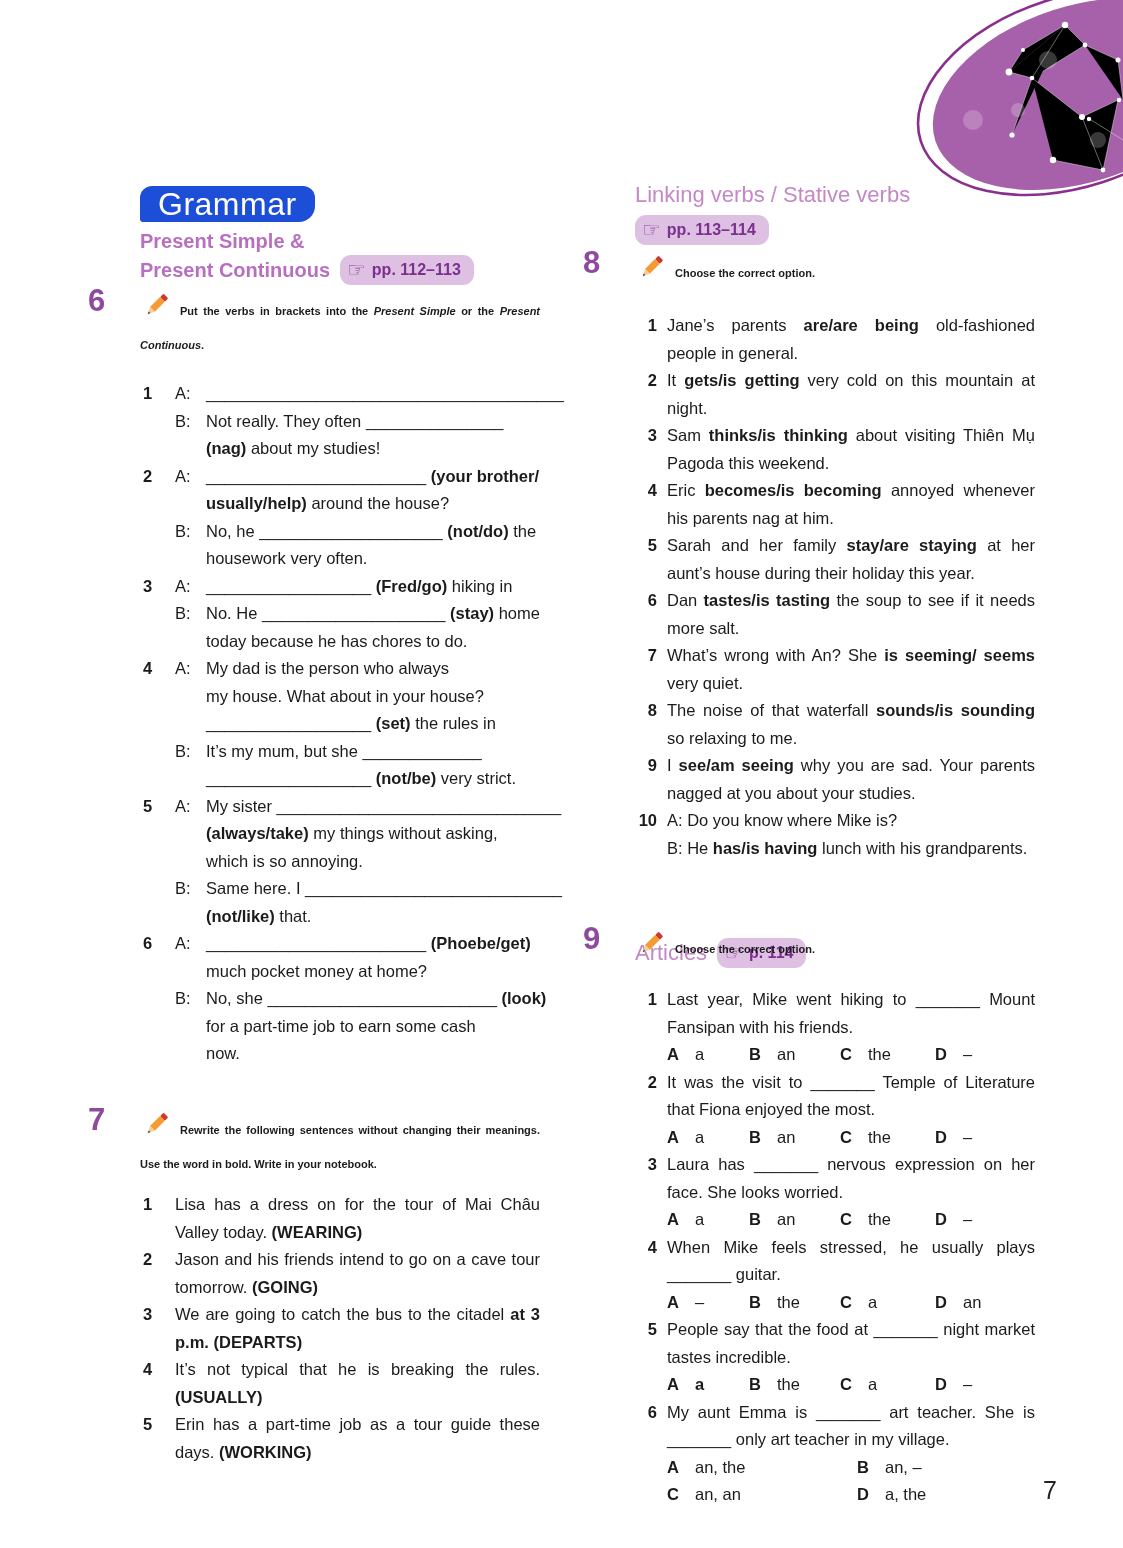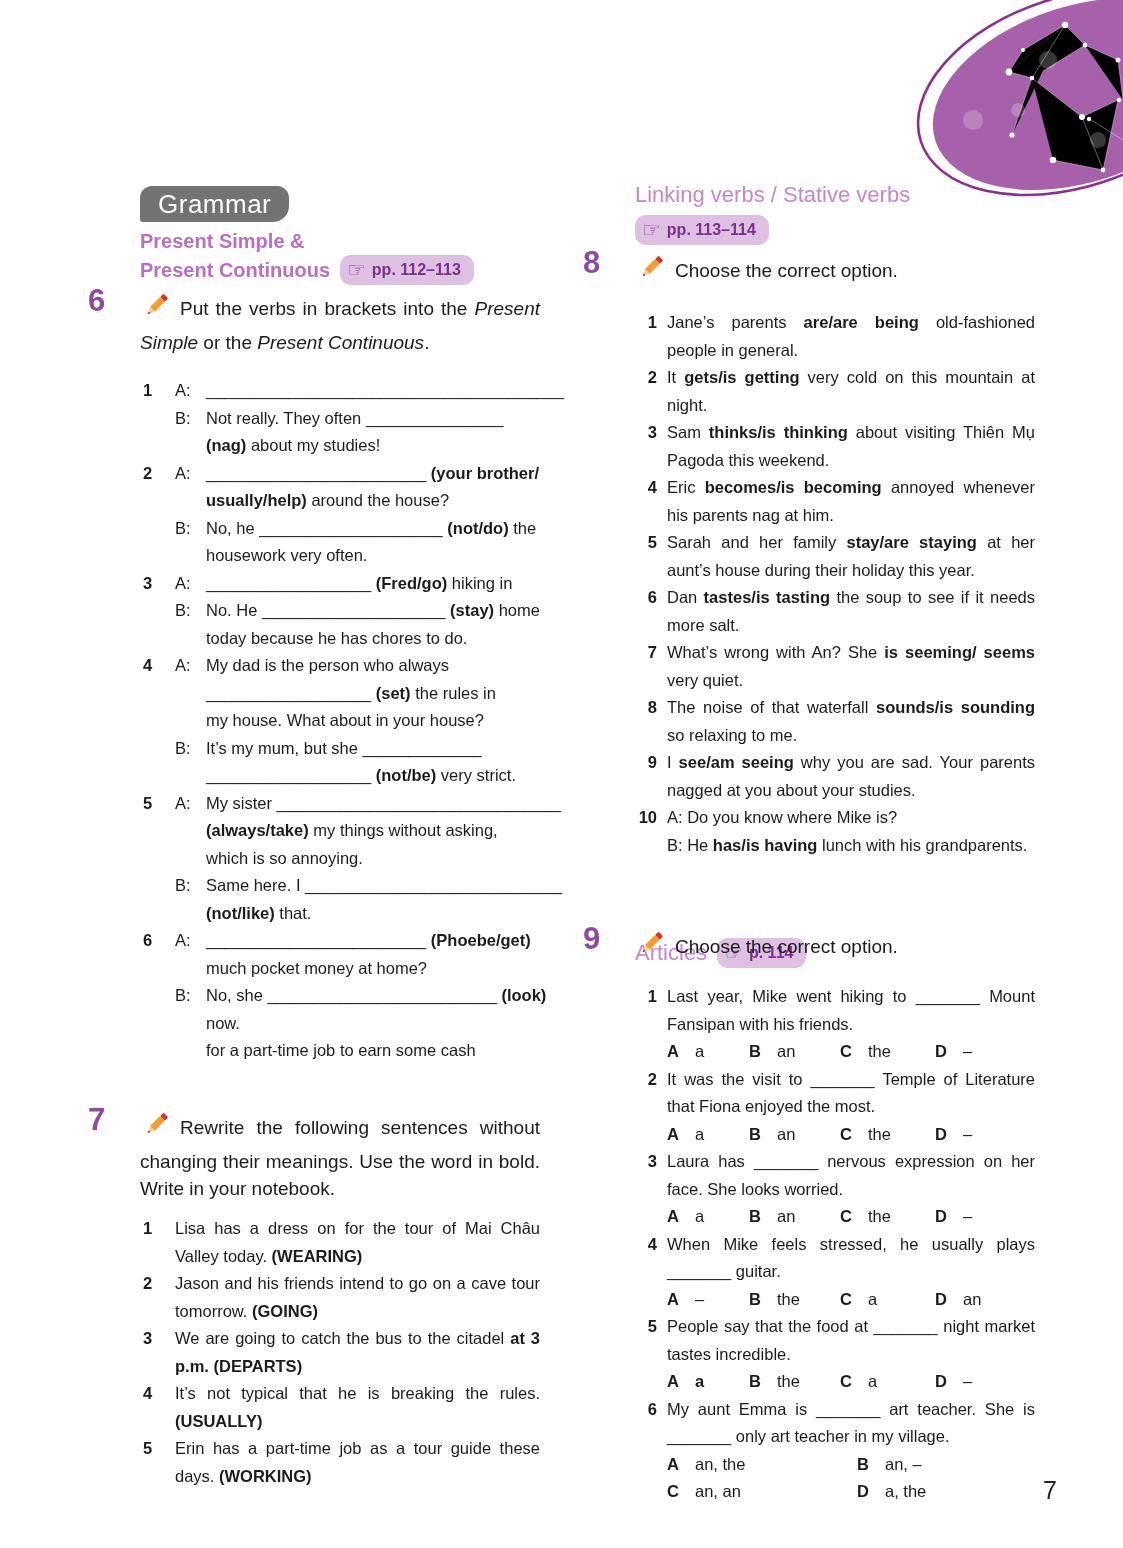--- a/index.html
+++ b/index.html
@@ -11,22 +11,22 @@
   }
   b{font-weight:bold;}
   i{font-style:italic;}
 
   
   #blob{position:absolute;left:913px;top:0;width:210px;height:205px;}
 
   
   .gram-tag{
     position:absolute;left:140px;top:186px;
-    background:#737373;color:#ffffff;
-    font-size:26px;line-height:36px;padding:0 18px;
+    background:#1d4ed8;color:#ffffff;
+    font-size:32px;line-height:36px;padding:0 18px;
     border-radius:12px 12px 16px 3px;
     letter-spacing:.5px;
   }
 
   
   .lhead{position:absolute;left:140px;top:228px;color:#b86fc0;font-weight:bold;font-size:20px;line-height:27px;}
   .lhead .hrow{display:flex;align-items:center;gap:10px;}
   .rhead{position:absolute;left:635px;top:182px;color:#c488c6;font-size:22px;line-height:26px;}
   .rhead .badge{margin-top:7px;}
   .art-head{position:absolute;left:635px;top:938px;display:flex;align-items:center;gap:10px;color:#c488c6;font-size:22px;}
@@ -40,21 +40,21 @@
   }
   .hand{font-size:21px;line-height:20px;color:#8a3d99;font-weight:normal;}
 
   
   .ex{position:absolute;width:452px;}
   #ex6{left:88px;top:292px;}
   #ex7{left:88px;top:1111px;}
   #ex8{left:583px;top:254px;}
   #ex9{left:583px;top:930px;}
   .ex-num{position:absolute;left:0;top:-5px;font-size:31px;font-weight:bold;color:#8e4a9e;}
-  .ex-head{margin-left:52px;font-weight:normal;font-size:19px;line-height:27px;text-align:justify;}
+  .ex-head{margin-left:52px;font-weight:bold;font-size:11px;line-height:27px;text-align:justify;}
   .pencil{display:inline-block;vertical-align:-7px;margin-right:7px;}
 
   
   .items6{margin-top:21px;margin-left:55px;}
   .item6{position:relative;padding-left:32px;}
   .item6 .inum{position:absolute;left:0;width:20px;font-weight:bold;}
   .dline{display:flex;}
   .dline .sp{width:31px;flex:none;}
   .dline .txt{flex:1;white-space:nowrap;}
 
@@ -223,26 +223,26 @@
         <span class="inum">4</span>
         <div>
 
             <div class="dline">
               <span class="sp">A:</span>
               <span class="txt">My dad is the person who always</span>
             </div>
 
             <div class="dline">
               <span class="sp"></span>
+              <span class="txt">my house. What about in your house?</span>
+            </div>
+
+            <div class="dline">
+              <span class="sp"></span>
               <span class="txt">__________________ <b>(set)</b> the rules in</span>
-            </div>
-
-            <div class="dline">
-              <span class="sp"></span>
-              <span class="txt">my house. What about in your house?</span>
             </div>
 
             <div class="dline">
               <span class="sp">B:</span>
               <span class="txt">It’s my mum, but she _____________</span>
             </div>
 
             <div class="dline">
               <span class="sp"></span>
               <span class="txt">__________________ <b>(not/be)</b> very strict.</span>
@@ -295,26 +295,26 @@
               <span class="txt">much pocket money at home?</span>
             </div>
 
             <div class="dline">
               <span class="sp">B:</span>
               <span class="txt">No, she _________________________ <b>(look)</b></span>
             </div>
 
             <div class="dline">
               <span class="sp"></span>
+              <span class="txt">for a part-time job to earn some cash</span>
+            </div>
+
+            <div class="dline">
+              <span class="sp"></span>
               <span class="txt">now.</span>
-            </div>
-
-            <div class="dline">
-              <span class="sp"></span>
-              <span class="txt">for a part-time job to earn some cash</span>
             </div>
           </div>
       </div>
     </div>
 </div>
 
 <div class="ex" id="ex7">
   <span class="ex-num">7</span>
   <div class="ex-head">
     <span class="pencil">

